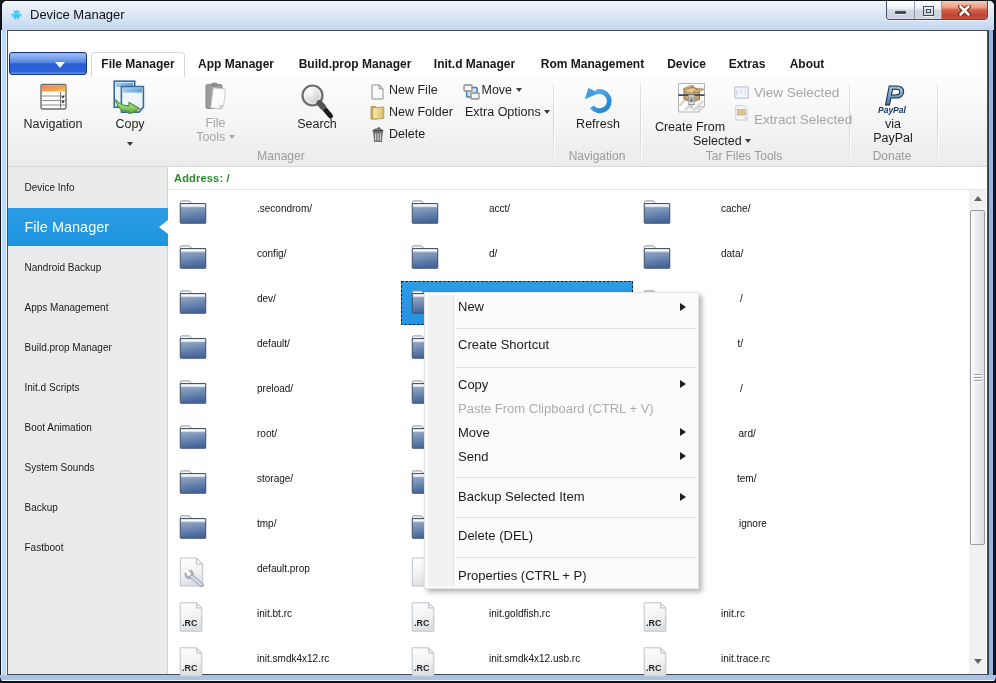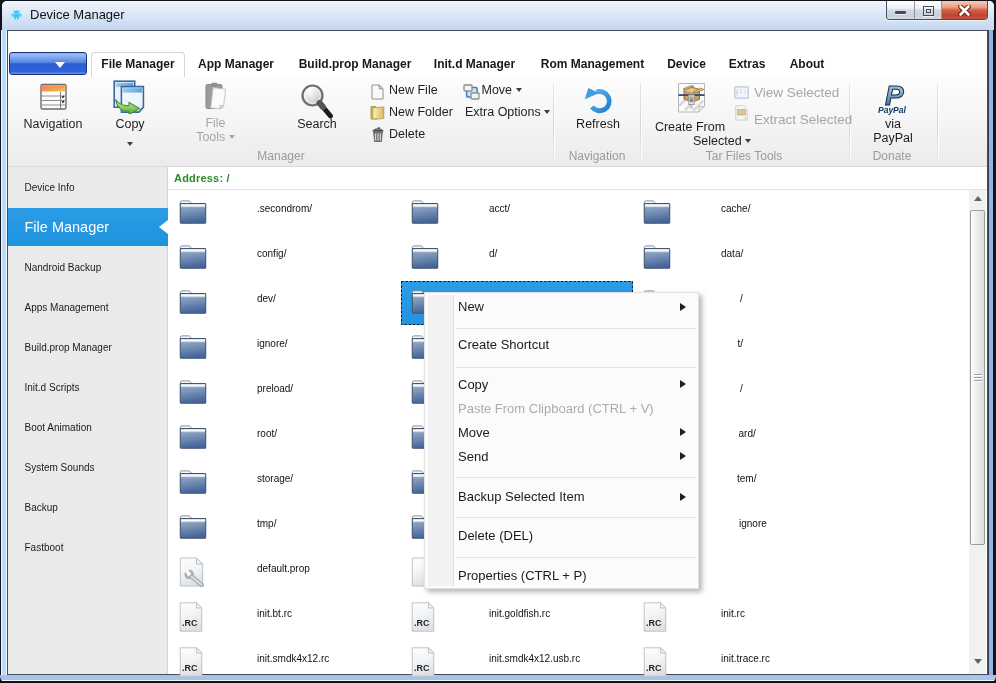--- a/index.html
+++ b/index.html
@@ -406,21 +406,21 @@
     <div class="cell" style="left:465px;top:114px">
             <svg class="icon" width="28" height="26">
               <use href="#sfolder"></use>
             </svg>
             <div class="fname" style="left:67px">/</div>
           </div>
     <div class="cell" style="left:1px;top:159px">
             <svg class="icon" width="28" height="26">
               <use href="#sfolder"></use>
             </svg>
-            <div class="fname">ignore/</div>
+            <div class="fname">default/</div>
           </div>
     <div class="cell" style="left:233px;top:159px">
             <svg class="icon" width="28" height="26">
               <use href="#sfolder"></use>
             </svg>
           </div>
     <div class="cell" style="left:465px;top:159px">
             <svg class="icon" width="28" height="26">
               <use href="#sfolder"></use>
             </svg>

